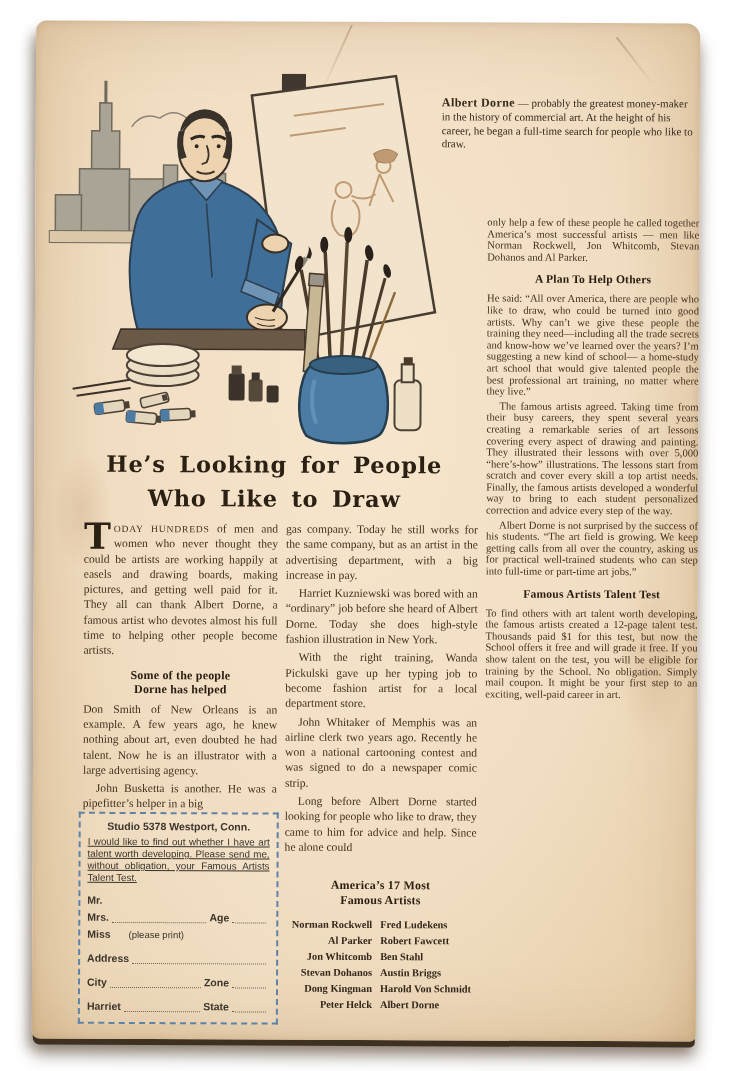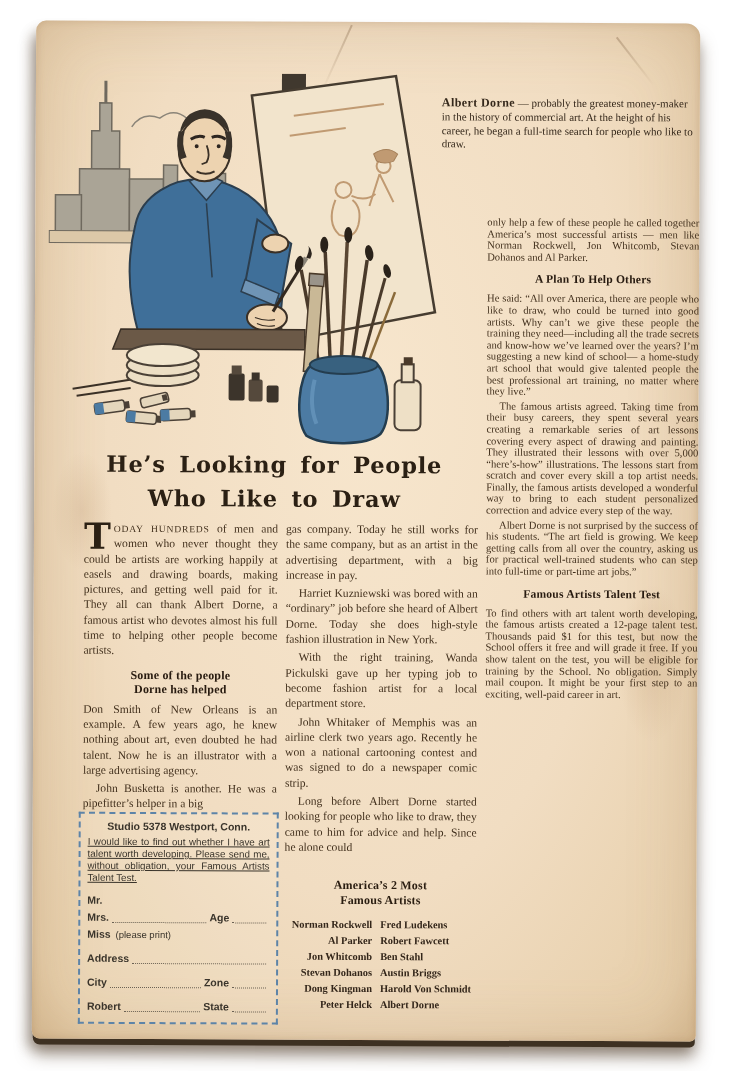--- a/index.html
+++ b/index.html
@@ -49,21 +49,21 @@
   .smallcaps{font-size:9.6px;letter-spacing:.8px;}
 
   .coupon{position:absolute;left:46px;top:791px;width:182px;
     border:2px dashed #5d84a8;padding:5px 7px 10px 7px;
     font-family:"Liberation Sans", sans-serif;color:#3a342b;background:rgba(255,248,235,.15);}
   .coupon-title{font-size:13px;font-weight:bold;text-align:center;letter-spacing:.3px;color:#2e2920;}
   .coupon-sub{font-size:10.5px;font-weight:bold;text-align:center;margin-top:1px;}
   .coupon-body{font-size:9.8px;line-height:12px;text-align:justify;margin:4px 0 10px 0;text-decoration:underline;}
   .crow{display:flex;align-items:flex-end;font-size:10.5px;font-weight:bold;margin-top:5px;}
   .crow .lbl{white-space:nowrap;}
-  .crow .note{font-weight:normal;font-size:9.5px;margin-left:5px;}
+  .crow .note{font-weight:normal;font-size:9.5px;margin-left:18px;}
   .leader{flex:1;border-bottom:1px dotted #6b6254;margin:0 3px;height:11px;}
   .leader.short{flex:0 0 34px;}
   .crow.gap{margin-top:12px;}
 
   .artists{position:absolute;left:252px;top:856px;width:192px;color:#33261a;}
   .artists-title{font-weight:bold;text-align:center;font-size:12px;line-height:15px;color:#2a1d11;letter-spacing:.2px;}
   .artists-table{margin-top:9px;}
   .arow{display:flex;font-weight:bold;font-size:10.4px;line-height:16px;}
   .arow .l{flex:0 0 88px;text-align:right;}
   .arow .r{flex:1;text-align:left;margin-left:8px;}
@@ -257,30 +257,30 @@
       <span class="lbl">Address</span>
       <span class="leader"></span>
     </div>
     <div class="crow gap">
       <span class="lbl">City</span>
       <span class="leader"></span>
       <span class="lbl">Zone</span>
       <span class="leader short"></span>
     </div>
     <div class="crow gap">
-      <span class="lbl">Robert</span>
+      <span class="lbl">Harriet</span>
       <span class="leader"></span>
       <span class="lbl">State</span>
       <span class="leader short"></span>
     </div>
   </div>
 
   <div class="artists">
     <div class="artists-title">
-      <div>America’s 2 Most</div>
+      <div>America’s 17 Most</div>
       <div>Famous Artists</div>
     </div>
     <div class="artists-table">
       <div class="arow">
           <span class="l">Norman Rockwell</span>
           <span class="r">Fred Ludekens</span>
         </div>
       <div class="arow">
           <span class="l">Al Parker</span>
           <span class="r">Robert Fawcett</span>

